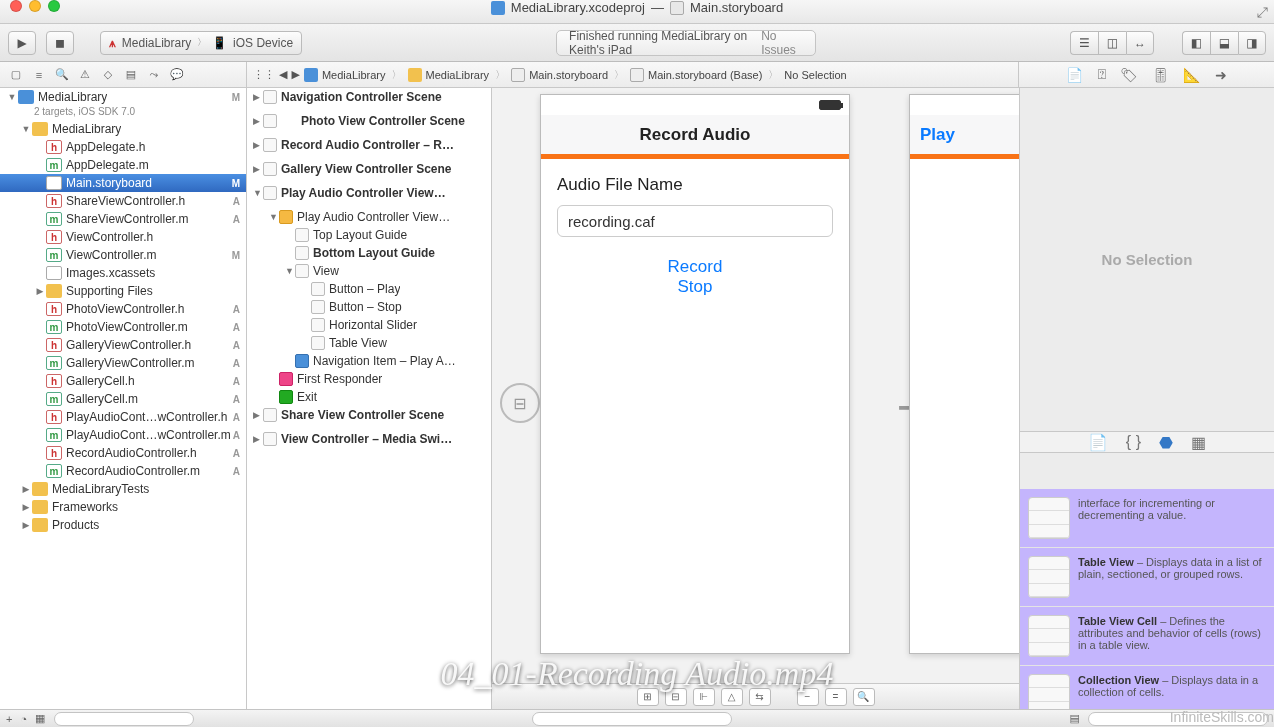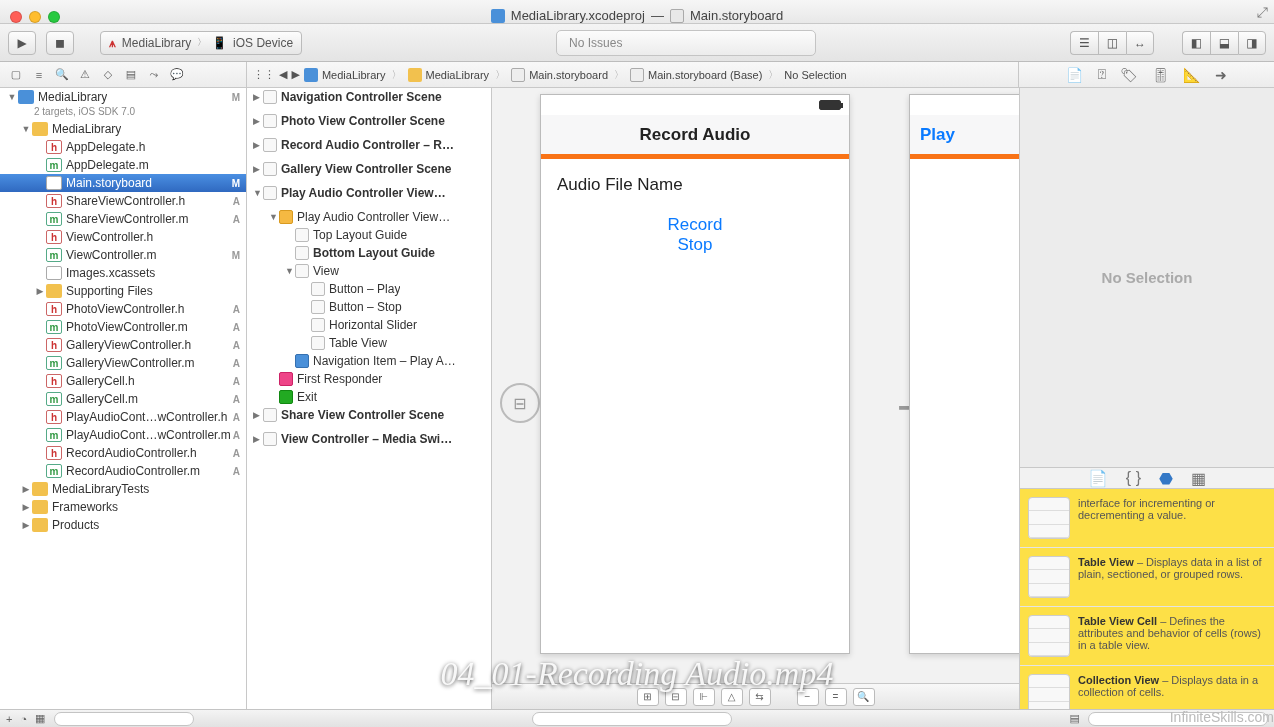--- a/index.html
+++ b/index.html
@@ -1,19 +1,19 @@
 <!DOCTYPE html>
 <html><head>
 <meta charset="utf-8">
 <style>
 * { margin: 0; padding: 0; box-sizing: border-box; font-family: -apple-system, "Helvetica Neue", Arial, sans-serif; }
 html, body { width: 1274px; height: 727px; overflow: hidden; background: #ececec; }
 
 
-.titlebar { height: 24px; background: linear-gradient(#f6f6f6,#e8e8e8); border-bottom: 1px solid #c8c8c8; display: flex; align-items: flex-end; font-size: 13px; color: #444; position: relative; }
+.titlebar { height: 24px; background: linear-gradient(#f6f6f6,#e8e8e8); border-bottom: 1px solid #c8c8c8; display: flex; align-items: flex-start; font-size: 13px; color: #444; position: relative; }
 .lights { display:flex; gap:7px; padding-left:10px; }
 .light { width:12px; height:12px; border-radius:50%; border:1px solid rgba(0,0,0,.15); }
 .light.red{background:#ff5f57}.light.yellow{background:#ffbd2e}.light.green{background:#28c940}
 .title-center { position:absolute; left:0; right:0; display:flex; justify-content:center; align-items:center; gap:6px; pointer-events:none;}
 .title-center .doc-icon{ width:14px;height:14px; background:#4a90d9; border-radius:2px; display:inline-block;}
 .title-center .sb-icon{ width:14px;height:14px; background:#e8e8e8; border:1px solid #aaa; border-radius:2px; display:inline-block;}
 .titlebar .expand { position:absolute; right:6px; top:4px; color:#777; font-size:14px;}
 
 
 .toolbar { height:38px; background:linear-gradient(#f4f4f4,#e4e4e4); border-bottom:1px solid #bcbcbc; display:flex; align-items:center; padding:0 8px; gap:10px; font-size:12px; color:#555;}
@@ -85,21 +85,21 @@
 .ib-device2 .ib-navbar{ justify-content:flex-start; padding-left:10px; color:#0a7aff;}
 .seg-arrow{ position:absolute; right:95px; top:300px; font-size:32px; color:#999;}
 .seg-circle{ position:absolute; left:8px; top:295px; width:40px; height:40px; border:2px solid #bbb; border-radius:50%; background:#f0f0f0; display:flex; align-items:center; justify-content:center; color:#999;}
 .ib-dock{ position:absolute; bottom:0; left:0; right:0; height:26px; background:linear-gradient(#f8f8f8,#e6e6e6); border-top:1px solid #c8c8c8; display:flex; align-items:center; justify-content:center; gap:6px;}
 .ib-dock .dbtn{ width:22px; height:18px; border:1px solid #bbb; border-radius:3px; background:#fff; font-size:10px; display:flex; align-items:center; justify-content:center; color:#666;}
 
 
 .right { width:255px; background:#ececec; border-left:1px solid #c8c8c8; display:flex; flex-direction:column;}
 .right .nosel{ flex:1; display:flex; align-items:center; justify-content:center; color:#aaa; font-size:15px; font-weight:600;}
 .lib-tabs{ height:22px; border-top:1px solid #c8c8c8; border-bottom:1px solid #c8c8c8; display:flex; align-items:center; justify-content:center; gap:18px; background:#f2f2f2; color:#777;}
-.lib{ flex:0 0 220px; overflow:auto; background:#fde047; }
+.lib{ flex:0 0 220px; overflow:auto; background:#c4b5fd;margin-top:36px; }
 .lib-item{ display:flex; gap:8px; padding:8px; border-bottom:1px solid #e4e4e4; font-size:11px; color:#555;}
 .lib-thumb{ width:42px; height:42px; background:#f8f8f8; border:1px solid #ccc; border-radius:4px; flex-shrink:0; display:flex; flex-direction:column;}
 .lib-thumb .line{ flex:1; border-bottom:1px solid #ddd;}
 .lib-title{ font-weight:bold; color:#333;}
 
 
 .bottombar{ height:18px; background:linear-gradient(#f4f4f4,#e2e2e2); border-top:1px solid #c4c4c4; display:flex; align-items:center; font-size:11px; color:#666; padding:0 6px; gap:8px;}
 .filterpill{ flex:0 0 140px; height:14px; border:1px solid #c4c4c4; border-radius:7px; background:#fff;}
 
 
@@ -131,20 +131,21 @@
   <div style="width:6px"></div>
   <div class="scheme">
     <span style="color:#c33;font-weight:bold">⩚</span>
     <span>MediaLibrary</span>
     <span class="tri">〉</span>
     <span>📱</span>
     <span>iOS Device</span>
   </div>
   <div class="spacer"></div>
   <div class="status-pill">
+    <span>Finished running MediaLibrary on Keith's iPad</span>
     <span style="color:#888">No Issues</span>
   </div>
   <div class="spacer"></div>
   <div class="tbtn-group">
     <div class="tbtn">☰</div>
     <div class="tbtn">◫</div>
     <div class="tbtn">↔</div>
   </div>
   <div style="width:8px"></div>
   <div class="tbtn-group">
@@ -347,21 +348,21 @@
   <div class="outline" id="outline">
       <div class="orow" style="padding-left: 6px;">
         <span class="odis">▶</span>
         <span class="oicon scene"></span>
         <span class="olabel" style="font-weight: bold;">Navigation Controller Scene</span>
       </div>
       <div style="height: 6px;"></div>
       <div class="orow" style="padding-left: 6px;">
         <span class="odis">▶</span>
         <span class="oicon scene"></span>
-        <span class="olabel" style="font-weight: bold;">Photo View Controller Scene</span>
+        <span class="olabel" style="font-weight: bold; margin-left: 20px;">Photo View Controller Scene</span>
       </div>
       <div style="height: 6px;"></div>
       <div class="orow" style="padding-left: 6px;">
         <span class="odis">▶</span>
         <span class="oicon scene"></span>
         <span class="olabel" style="font-weight: bold;">Record Audio Controller – R…</span>
       </div>
       <div style="height: 6px;"></div>
       <div class="orow" style="padding-left: 6px;">
         <span class="odis">▶</span>
@@ -451,20 +452,21 @@
       <div class="ib-status">
           <div class="ib-battery">
             <div class="fill"></div>
           </div>
         </div>
       <div class="ib-navbar">
         <span>Record Audio</span>
       </div>
       <div class="ib-body">
         <div class="ib-label">Audio File Name</div>
+        <input class="ib-field" value="recording.caf" style="">
         <div class="ib-row">
           <button class="ib-link">Record</button>
           <button class="ib-link">Stop</button>
         </div>
       </div>
     </div>
 
     <div class="seg-arrow">➔</div>
 
     <div class="ib-device2">

